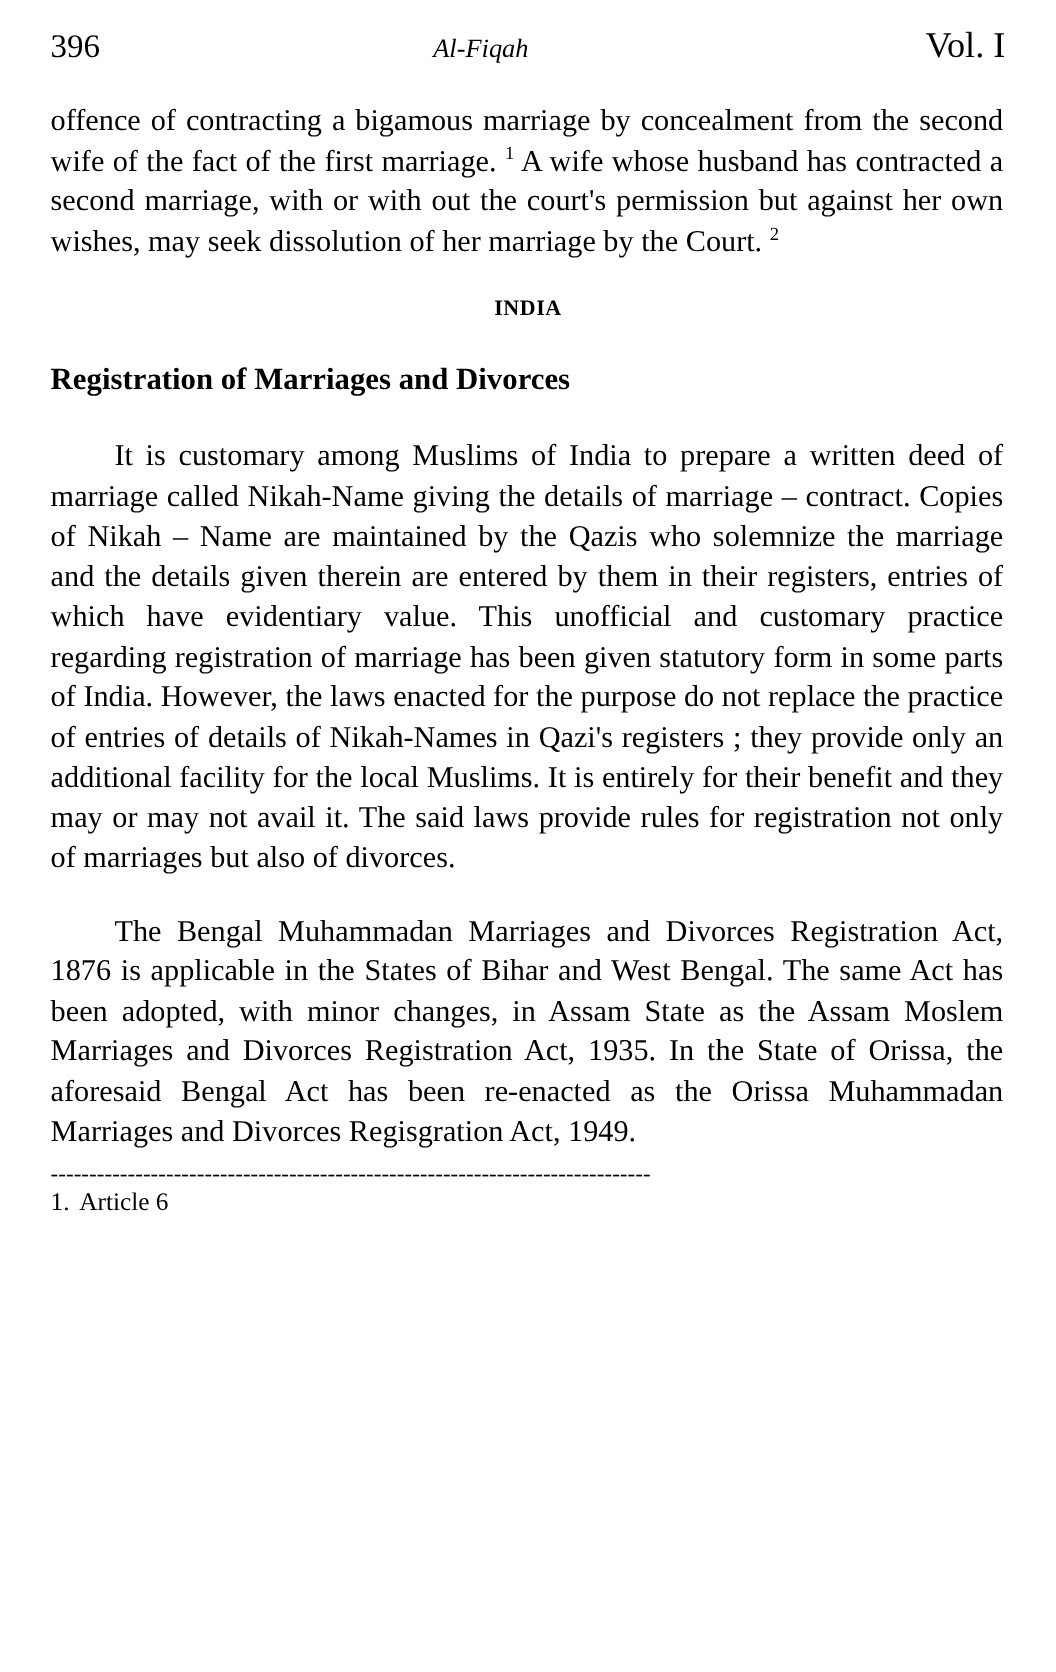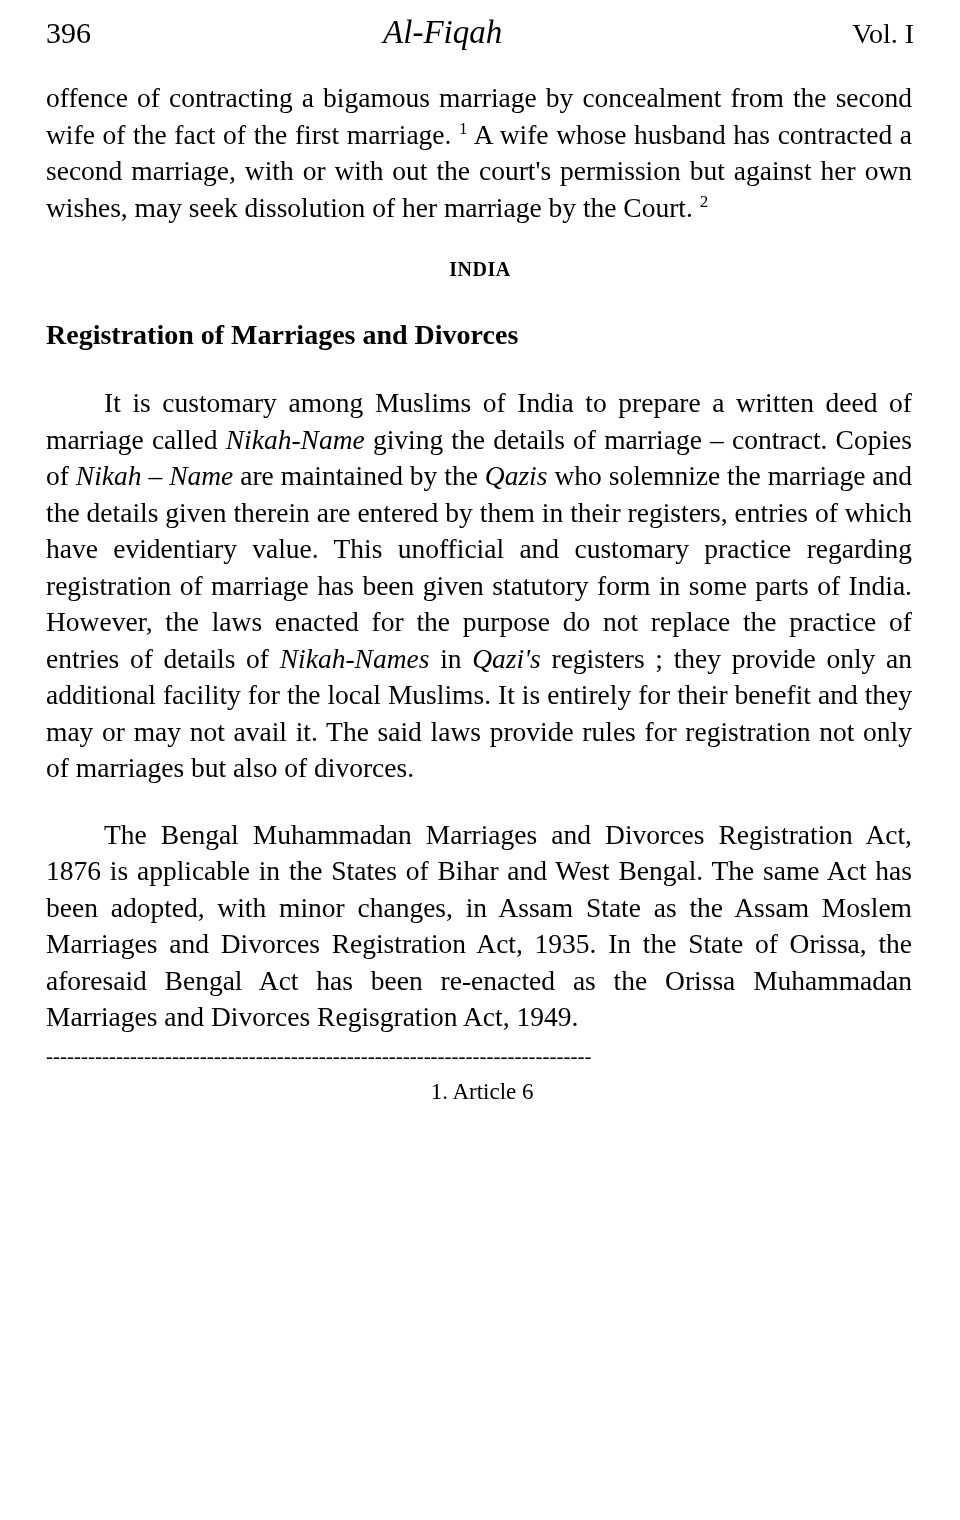--- a/index.html
+++ b/index.html
@@ -21,37 +21,37 @@
     top: 0;
     width: 960px;
     height: 1520px;
     box-sizing: border-box;
     padding: 0 46px;
   }
   .running-head {
     display: flex;
     align-items: baseline;
     justify-content: flex-end;
-    margin-top: 12px;
+    margin-top: 22px;
     font-size: 30px;
     line-height: 40px;
   }
   .running-head .folio {
     flex: 0 0 auto;
   }
   .running-head .book-title {
     flex: 1 1 auto;
     text-align: center;
     font-style: italic;
-    font-size: 33px;
+    font-size: 24px;
     padding-right: 58px;
   }
   .running-head .vol {
     flex: 0 0 auto;
-    font-size: 28px;
+    font-size: 33px;
   }
   .body-block {
     margin-top: 26px;
   }
   p.para {
     margin: 0 2px 0 0;
     font-size: 27.5px;
     line-height: 36.5px;
     text-align: justify;
     text-justify: inter-word;
@@ -76,36 +76,33 @@
     margin-top: 32px;
     margin-bottom: 0;
   }
   .sub-head {
     font-weight: bold;
     font-size: 28px;
     margin-top: 38px;
     margin-bottom: 0;
   }
   .ital {
-    font-style: italic;
   }
   .footnote-rule {
     margin-top: 14px;
     font-family: "Liberation Serif", serif;
     font-size: 21px;
     line-height: 12px;
     letter-spacing: 0px;
     color: #000;
     white-space: nowrap;
     overflow: hidden;
     height: 16px;
   }
   .footnotes {
-    margin-top: 10px;
-    text-align: center;
   }
   .footnote {
     font-size: 23px;
     line-height: 32px;
   }
   .fn-num {
     display: inline-block;
     min-width: 26px;
   }
 </style>

